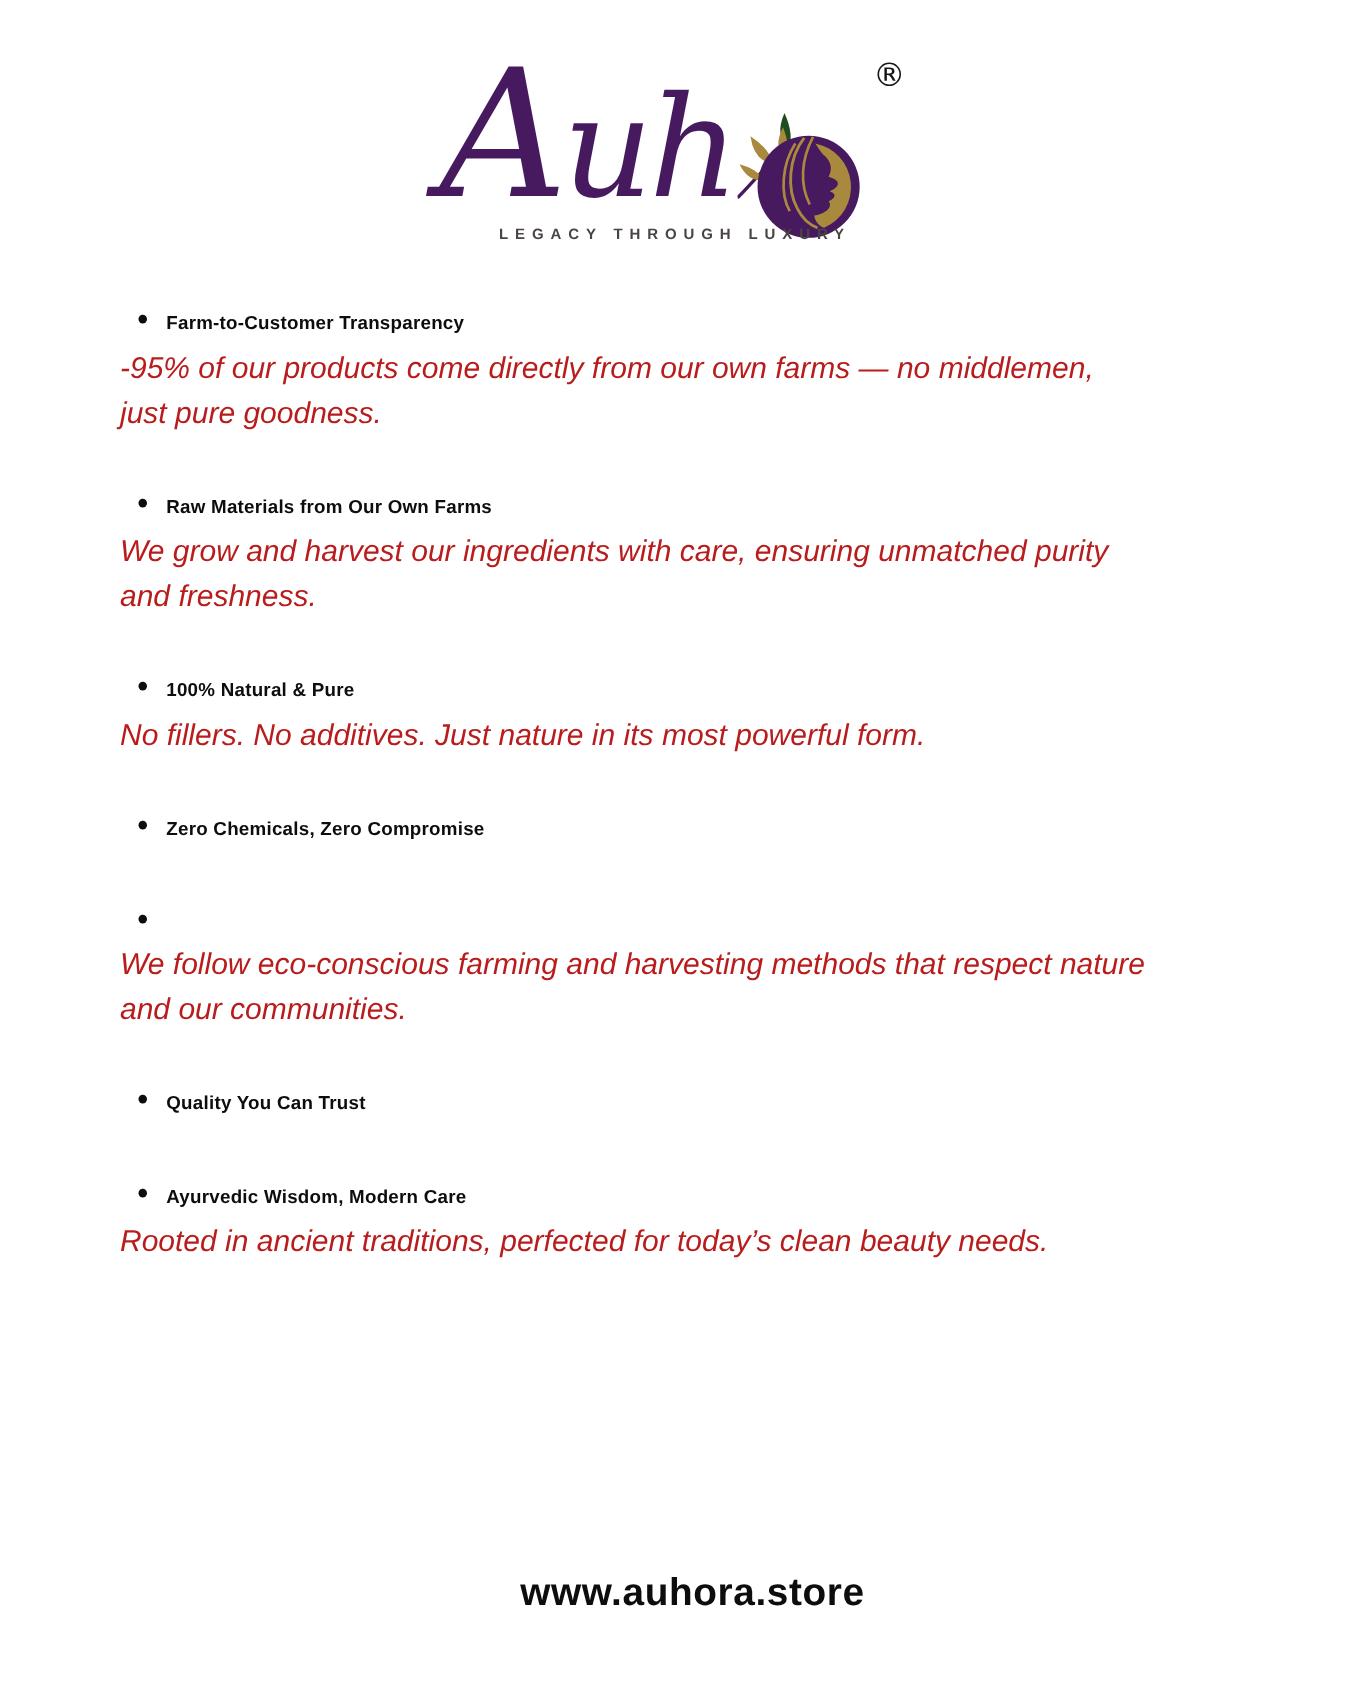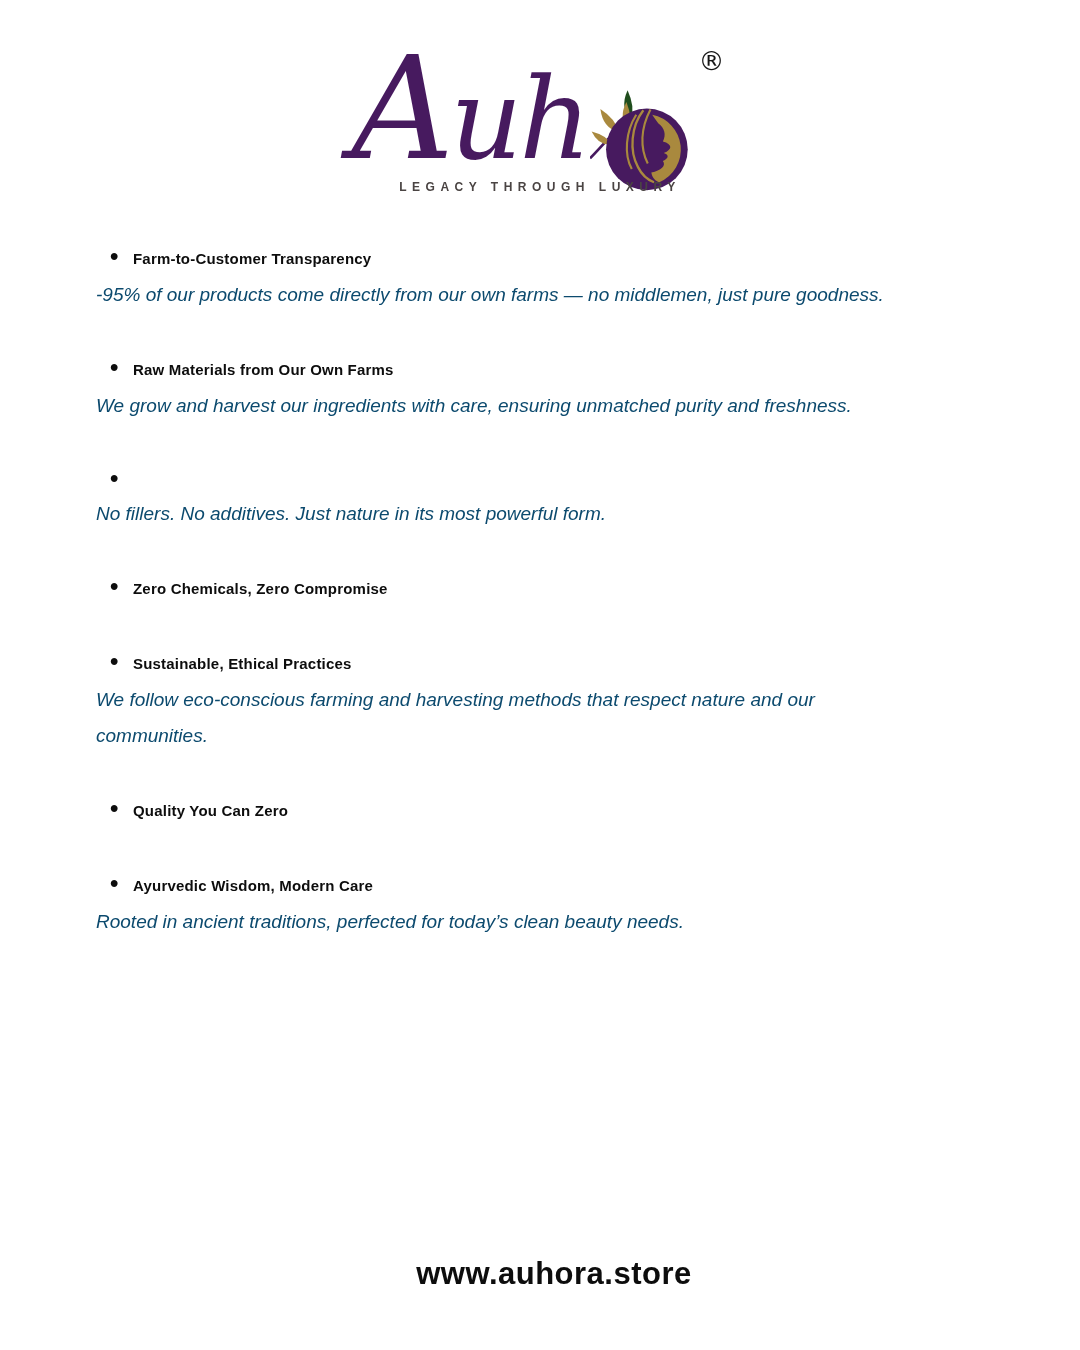--- a/index.html
+++ b/index.html
@@ -85,24 +85,24 @@
     font-size: 15px;
     font-weight: 700;
     color: #0d0d0d;
     letter-spacing: 0.2px;
     line-height: 36px;
     font-family: "Liberation Sans", sans-serif;
   }
   .feature-desc {
     margin: 0;
     max-width: 820px;
-    font-size: 19px;
+    font-size: 24px;
     font-style: italic;
     line-height: 36px;
-    color: #0c4a6e;
+    color: #b91c1c;
   }
 
   
   .footer {
     position: absolute;
     left: 14px;
     bottom: 58px;
     width: 100%;
     text-align: center;
   }
@@ -174,43 +174,43 @@
       <div class="feature-heading">
         <span class="bullet">•</span>
         <h2 class="feature-title">Raw Materials from Our Own Farms</h2>
       </div>
       <p class="feature-desc">We grow and harvest our ingredients with care, ensuring unmatched purity and freshness.</p>
     </section>
 
     <section class="feature">
       <div class="feature-heading">
         <span class="bullet">•</span>
+        <h2 class="feature-title">100% Natural &amp; Pure</h2>
       </div>
       <p class="feature-desc">No fillers. No additives. Just nature in its most powerful form.</p>
     </section>
 
     <section class="feature">
       <div class="feature-heading">
         <span class="bullet">•</span>
         <h2 class="feature-title">Zero Chemicals, Zero Compromise</h2>
       </div>
     </section>
 
     <section class="feature">
       <div class="feature-heading">
         <span class="bullet">•</span>
-        <h2 class="feature-title">Sustainable, Ethical Practices</h2>
       </div>
       <p class="feature-desc">We follow eco-conscious farming and harvesting methods that respect nature and our communities.</p>
     </section>
 
     <section class="feature">
       <div class="feature-heading">
         <span class="bullet">•</span>
-        <h2 class="feature-title">Quality You Can Zero</h2>
+        <h2 class="feature-title">Quality You Can Trust</h2>
       </div>
     </section>
 
     <section class="feature">
       <div class="feature-heading">
         <span class="bullet">•</span>
         <h2 class="feature-title">Ayurvedic Wisdom, Modern Care</h2>
       </div>
       <p class="feature-desc">Rooted in ancient traditions, perfected for today’s clean beauty needs.</p>
     </section>

